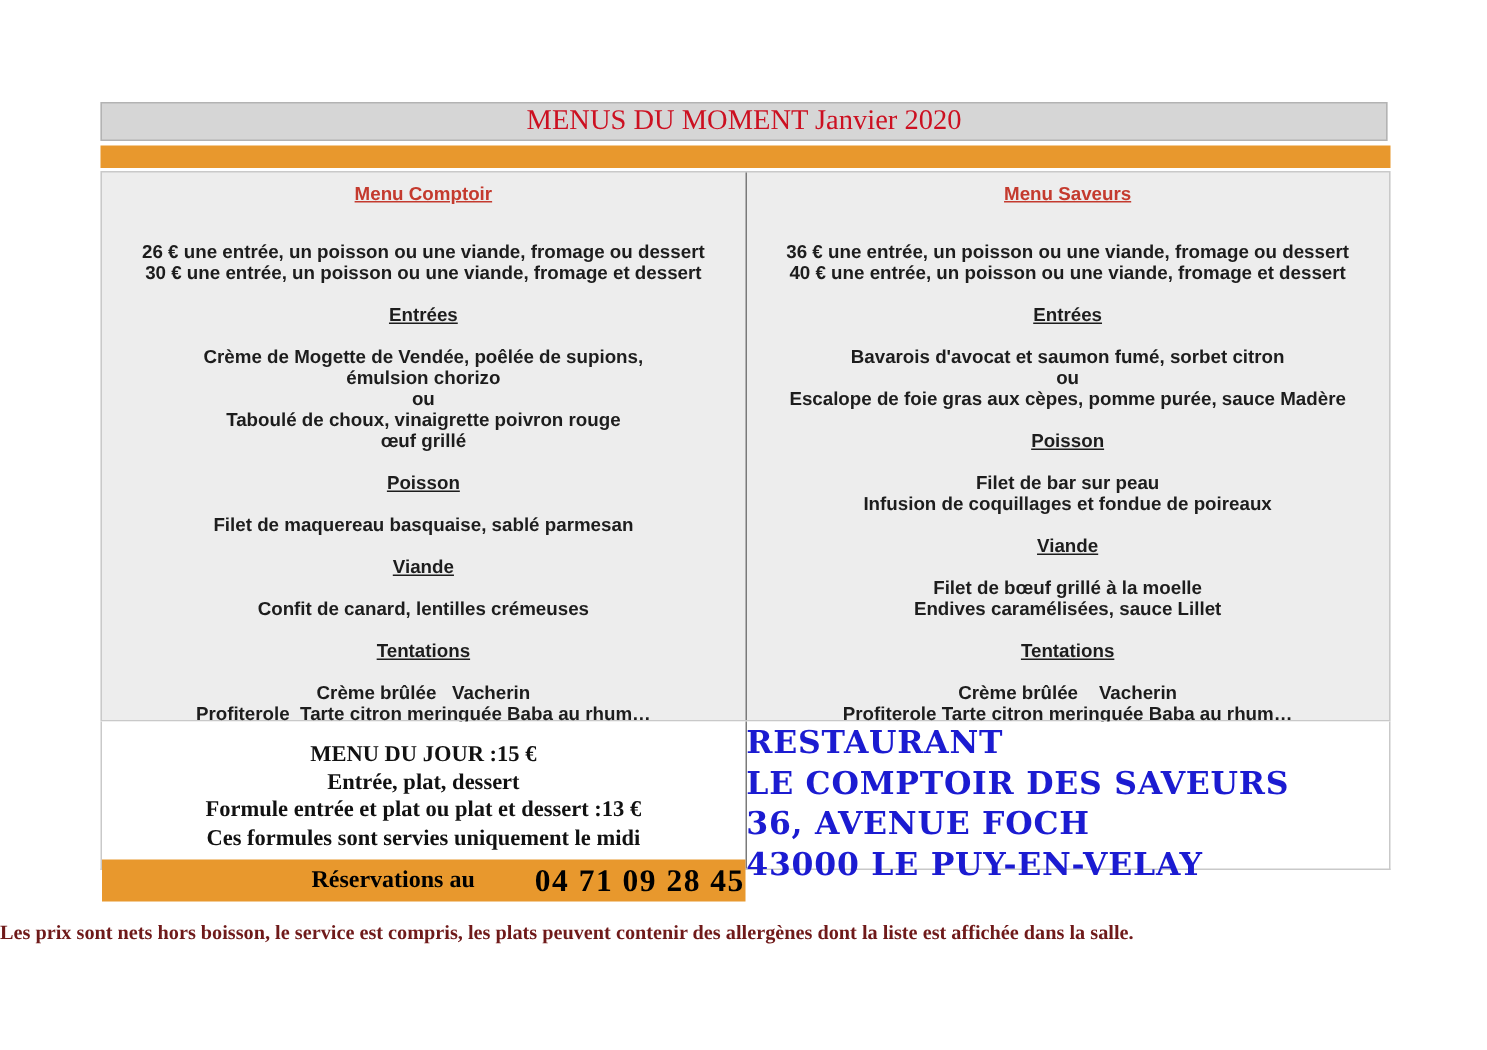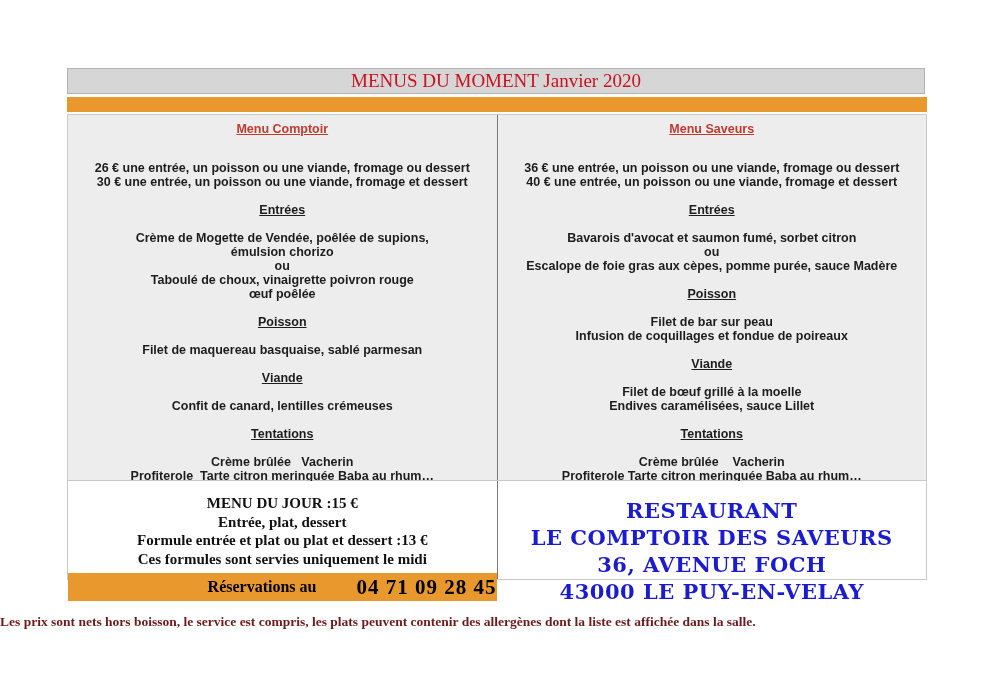--- a/index.html
+++ b/index.html
@@ -37,21 +37,21 @@
   .pre{white-space:pre-wrap}
 
   
   .bottom-row{position:absolute;left:67px;top:481px;width:860px;height:99px;
     display:flex;background:#fff;border-left:1px solid var(--border_light);
     border-right:1px solid var(--border_light);border-bottom:1px solid var(--border_light)}
   .bottom-left{flex:1;position:relative;text-align:center;
     border-right:1px solid var(--divider_dark);
     font-family:"Liberation Serif",serif;font-weight:bold;color:#111;
     font-size:15px;line-height:18.5px;padding-top:13px}
-  .bottom-right{flex:1;text-align:center;padding-top:16px}
+  .bottom-right{flex:1;text-align:left;}
   .blue-line{font-family:"DejaVu Serif",serif;font-weight:bold;font-size:21px;
     line-height:27px;color:var(--blue);letter-spacing:.5px}
 
   
   .resa-bar{position:absolute;left:0;right:0;top:92px;height:28px;background:var(--orange);
     display:flex;align-items:center;justify-content:flex-end;gap:40px}
   .resa-label{font-family:"Liberation Serif",serif;font-weight:bold;font-size:16px;color:#000}
   .resa-phone{font-family:"Liberation Serif",serif;font-weight:bold;font-size:21px;color:#000;
     letter-spacing:1px}
 
@@ -78,21 +78,21 @@
       <div class="prices">
         <div class="price">26 € une entrée, un poisson ou une viande, fromage ou dessert</div>
         <div class="price">30 € une entrée, un poisson ou une viande, fromage et dessert</div>
       </div>
       <div class="section">
         <div class="sec-head">Entrées</div>
         <div class="sec-line">Crème de Mogette de Vendée, poêlée de supions,</div>
         <div class="sec-line">émulsion chorizo</div>
         <div class="sec-line">ou</div>
         <div class="sec-line">Taboulé de choux, vinaigrette poivron rouge</div>
-        <div class="sec-line">œuf poêlée</div>
+        <div class="sec-line">œuf grillé</div>
       </div>
       <div class="section">
         <div class="sec-head">Poisson</div>
         <div class="sec-line">Filet de maquereau basquaise, sablé parmesan</div>
       </div>
       <div class="section">
         <div class="sec-head">Viande</div>
         <div class="sec-line">Confit de canard, lentilles crémeuses</div>
       </div>
       <div class="section">

